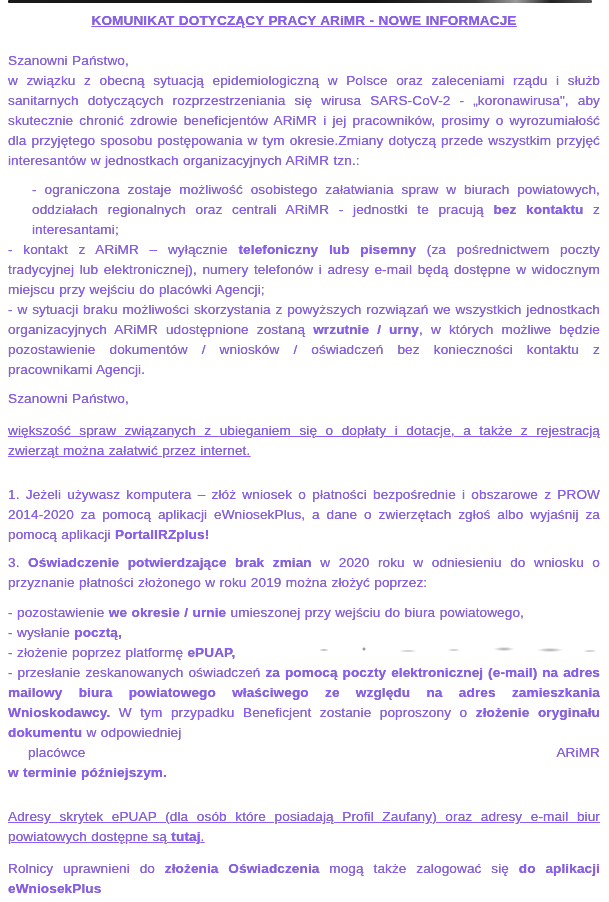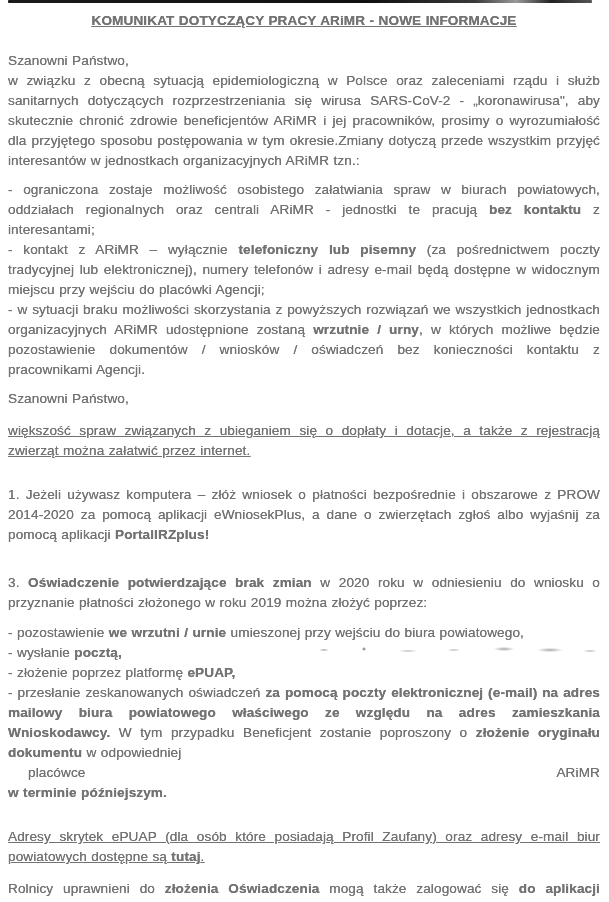--- a/index.html
+++ b/index.html
@@ -1,20 +1,20 @@
 <!DOCTYPE html>
 <html lang="pl"><head>
 <meta charset="utf-8">
 <style>
   html,body{margin:0;padding:0;background:#ffffff;}
   .page{
     position:relative;
     width:609px;height:902px;
     background:#ffffff;
-    color:#737373;
+    color:#8b5cf6;
     font-family:"Liberation Sans",sans-serif;
     overflow:hidden;
   }
   .scan-line{
     position:absolute;top:0;left:8px;width:584px;height:3px;
     background:linear-gradient(90deg,#1a1a1a 0%,#101010 62%,#3a3a3a 80%,#9a9a9a 87%,#222 93%,#555 100%);
     border-radius:1px;
   }
   .doc{
     position:absolute;left:8px;right:9px;top:7px;
@@ -46,28 +46,28 @@
 </style>
 </head>
 <body>
 
 <div class="page">
   <div class="scan-line"></div>
   <div class="doc">
       <div class="block center bold-all u-all" style="margin-top: 4px;"><span>KOMUNIKAT DOTYCZĄCY PRACY ARiMR - NOWE INFORMACJE</span></div>
       <div class="block" style="margin-top: 20px;"><span>Szanowni Państwo,</span></div>
       <div class="block justify"><span>w związku z obecną sytuacją epidemiologiczną w Polsce oraz zaleceniami rządu i służb sanitarnych dotyczących rozprzestrzeniania się wirusa SARS-CoV-2 - „koronawirusa", aby skutecznie chronić zdrowie beneficjentów ARiMR i jej pracowników, prosimy o wyrozumiałość dla przyjętego sposobu postępowania w tym okresie.Zmiany dotyczą przede wszystkim przyjęć interesantów w jednostkach organizacyjnych ARiMR tzn.:</span></div>
-      <div class="block justify" style="margin-top: 9px;"><span>- ograniczona zostaje możliwość osobistego załatwiania spraw w biurach powiatowych, oddziałach regionalnych oraz centrali ARiMR - jednostki te pracują </span><span class="b">bez kontaktu</span><span> z interesantami;</span></div>
+      <div class="block justify" style="margin-top: 9px; margin-left: 24px;"><span>- ograniczona zostaje możliwość osobistego załatwiania spraw w biurach powiatowych, oddziałach regionalnych oraz centrali ARiMR - jednostki te pracują </span><span class="b">bez kontaktu</span><span> z interesantami;</span></div>
       <div class="block justify"><span>- kontakt z ARiMR – wyłącznie </span><span class="b">telefoniczny lub pisemny</span><span> (za pośrednictwem poczty tradycyjnej lub elektronicznej), numery telefonów i adresy e-mail będą dostępne w widocznym miejscu przy wejściu do placówki Agencji;</span></div>
       <div class="block justify"><span>- w sytuacji braku możliwości skorzystania z powyższych rozwiązań we wszystkich jednostkach organizacyjnych ARiMR udostępnione zostaną </span><span class="b">wrzutnie / urny</span><span>, w których możliwe będzie pozostawienie dokumentów / wniosków / oświadczeń bez konieczności kontaktu z pracownikami Agencji.</span></div>
       <div class="block" style="margin-top: 9px;"><span>Szanowni Państwo,</span></div>
       <div class="block justify" style="margin-top: 12px; text-decoration: underline;"><span>większość spraw związanych z ubieganiem się o dopłaty i dotacje, a także z rejestracją zwierząt można załatwić przez internet.</span></div>
       <div class="block justify" style="margin-top: 24px;"><span>1. Jeżeli używasz komputera – złóż wniosek o płatności bezpośrednie i obszarowe z PROW 2014-2020 za pomocą aplikacji eWniosekPlus, a dane o zwierzętach zgłoś albo wyjaśnij za pomocą aplikacji </span><span class="b">PortalIRZplus!</span></div>
-      <div class="block justify" style="margin-top: 28px;"><span>3. </span><span class="b">Oświadczenie potwierdzające brak zmian</span><span> w 2020 roku w odniesieniu do wniosku o przyznanie płatności złożonego w roku 2019 można złożyć poprzez:</span></div>
-      <div class="block" style="margin-top: 10px;"><span>- pozostawienie </span><span class="b">we wrzutni / urnie</span><span> umieszonej przy wejściu do biura powiatowego,</span></div>
+      <div class="block justify" style="margin-top: 8px;"><span>3. </span><span class="b">Oświadczenie potwierdzające brak zmian</span><span> w 2020 roku w odniesieniu do wniosku o przyznanie płatności złożonego w roku 2019 można złożyć poprzez:</span></div>
+      <div class="block" style="margin-top: 10px;"><span>- pozostawienie </span><span class="b">we okresie / urnie</span><span> umieszonej przy wejściu do biura powiatowego,</span></div>
       <div class="block"><span>- wysłanie </span><span class="b">pocztą,</span></div>
       <div class="block"><span>- złożenie poprzez platformę </span><span class="b">ePUAP,</span></div>
       <div class="block justify"><span>- przesłanie zeskanowanych oświadczeń </span><span class="b">za pomocą poczty elektronicznej (e-mail) na adres mailowy biura powiatowego właściwego ze względu na adres zamieszkania Wnioskodawcy.</span><span> W tym przypadku Beneficjent zostanie poproszony o </span><span class="b">złożenie oryginału dokumentu</span><span> w odpowiedniej</span></div>
       <div class="block split">
         <span>placówce</span>
         <span>ARiMR</span>
       </div>
       <div class="block"><span class="b">w terminie późniejszym.</span></div>
       <div class="block justify u-all" style="margin-top: 24px;"><span>Adresy skrytek ePUAP (dla osób które posiadają Profil Zaufany) oraz adresy e-mail biur powiatowych dostępne są </span><span class="b">tutaj</span><span>.</span></div>
       <div class="block justify" style="margin-top: 12px;"><span>Rolnicy uprawnieni do </span><span class="b">złożenia Oświadczenia</span><span> mogą także zalogować się </span><span class="b">do aplikacji eWniosekPlus</span></div>

